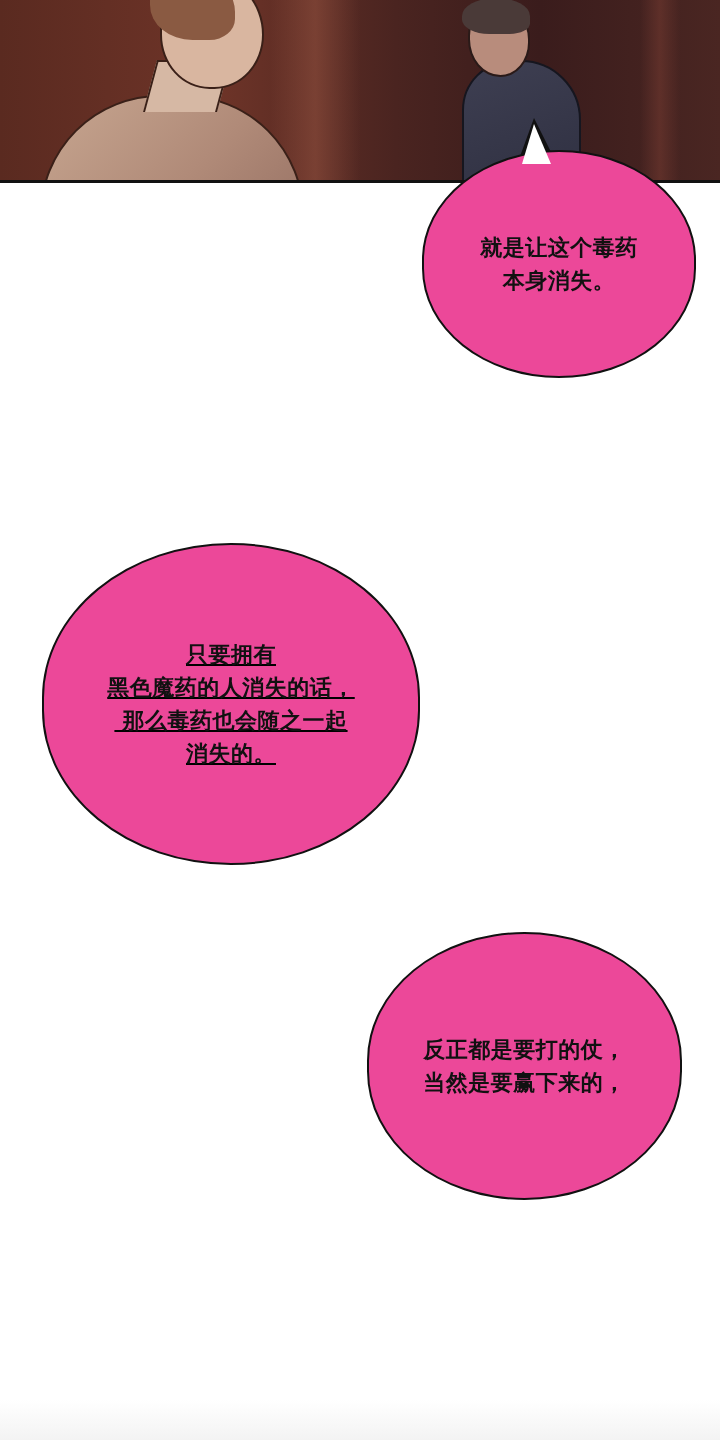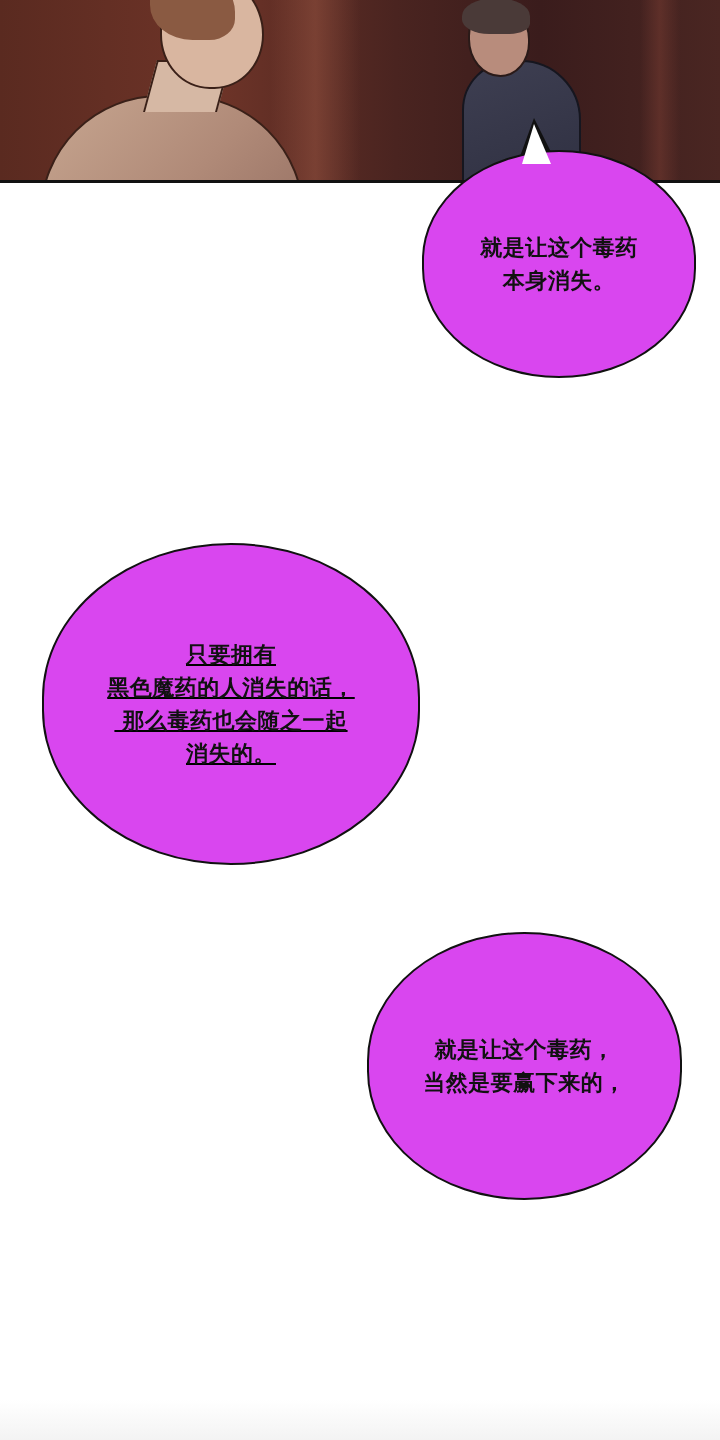--- a/index.html
+++ b/index.html
@@ -47,21 +47,21 @@
   }
   .fig2-head {
     position: absolute; left: 468px; top: 5px; width: 58px; height: 68px;
     background: #b88c7c; border: 2px solid #2a1a18; border-radius: 45% 50% 50% 55%;
   }
   .fig2-hair {
     position: absolute; left: 462px; top: -2px; width: 68px; height: 36px;
     background: #4a3a38; border-radius: 50% 50% 30% 40%;
   }
   .bubble {
-    position: absolute; background: #d946ef; border: 2.5px solid #111;
+    position: absolute; background: #ec4899; border: 2.5px solid #111;
     display: flex; align-items: center; justify-content: center;
     box-sizing: border-box;
   }
   .bubble-text {
     font-size: 22px; line-height: 33px; color: #111; font-weight: bold;
     text-align: center; white-space: pre; letter-spacing: 0.5px;
   }
   .b1 { left: 422px; top: 150px; width: 274px; height: 228px; border-radius: 50% / 48%; z-index: 2; }
   .tail {
     position: absolute; left: 518px; top: 118px; width: 0; height: 0;
@@ -104,17 +104,17 @@
 </div>
 
 <div class="bubble b2">
   <div class="bubble-text">只要拥有
 黑色魔药的人消失的话，
  那么毒药也会随之一起
 消失的。</div>
 </div>
 
 <div class="bubble b3">
-  <div class="bubble-text">就是让这个毒药，
+  <div class="bubble-text">反正都是要打的仗，
 当然是要赢下来的，</div>
 </div>
 
 <div class="fade"></div>
 
 </body></html>

